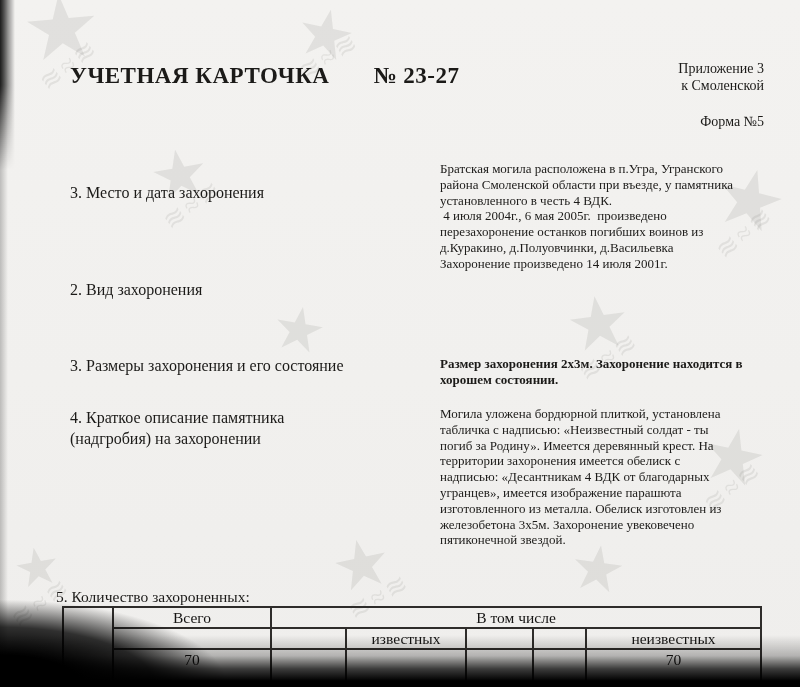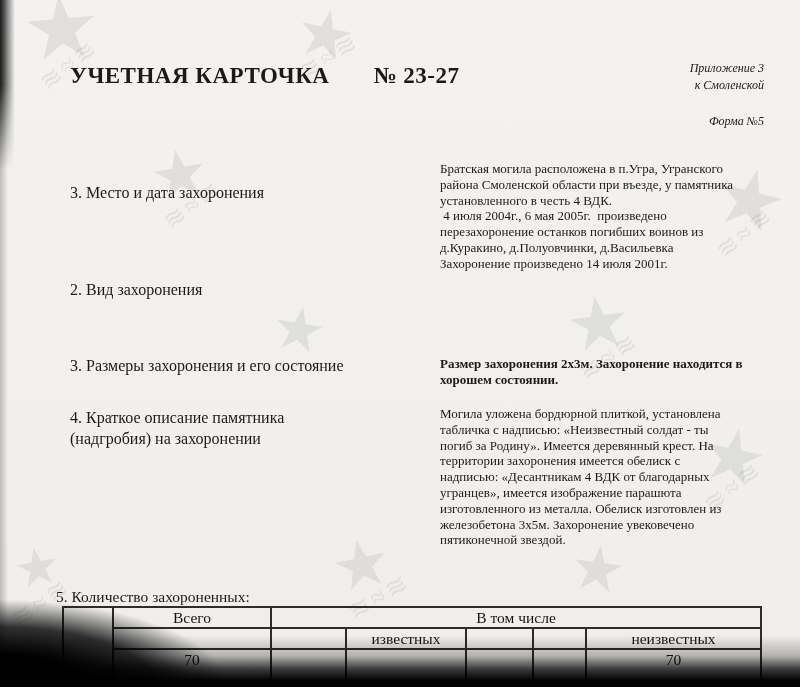--- a/index.html
+++ b/index.html
@@ -32,21 +32,21 @@
     display:flex;gap:44px;
     font-size:23px;font-weight:bold;letter-spacing:0.5px;
     white-space:nowrap;
   }
   .subtitle{
     position:absolute;left:70px;top:100px;
     font-size:20px;font-weight:bold;letter-spacing:0.3px;
   }
   .annex{
     position:absolute;right:36px;top:60px;
-    text-align:right;font-size:12px;line-height:17px;font-style:italic;
+    text-align:right;font-size:14px;line-height:17px;
   }
   .form-no{margin-top:19px;}
   .sec-label{
     position:absolute;left:70px;
     font-size:16px;line-height:21px;white-space:pre-wrap;
   }
   .sec-value{
     position:absolute;left:440px;width:344px;
     font-size:13px;line-height:15.8px;
     white-space:pre-wrap;

